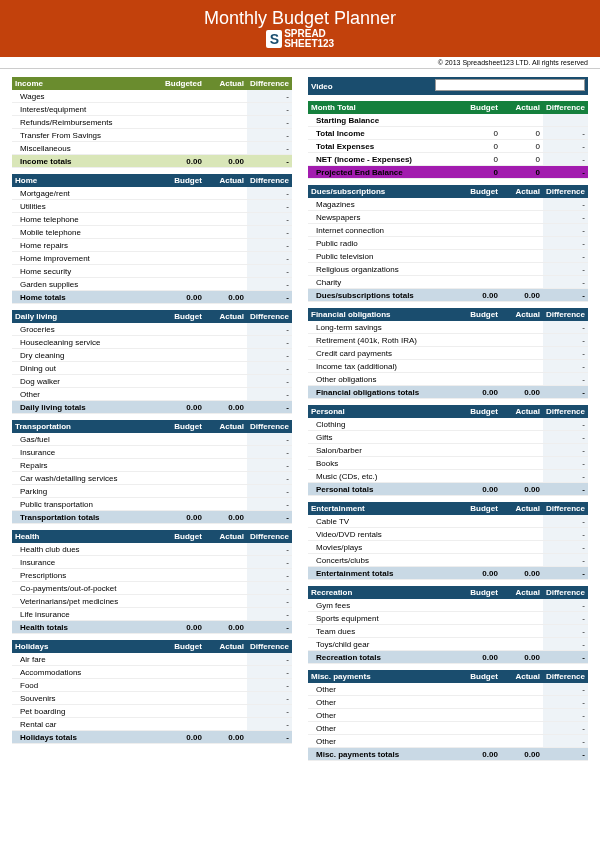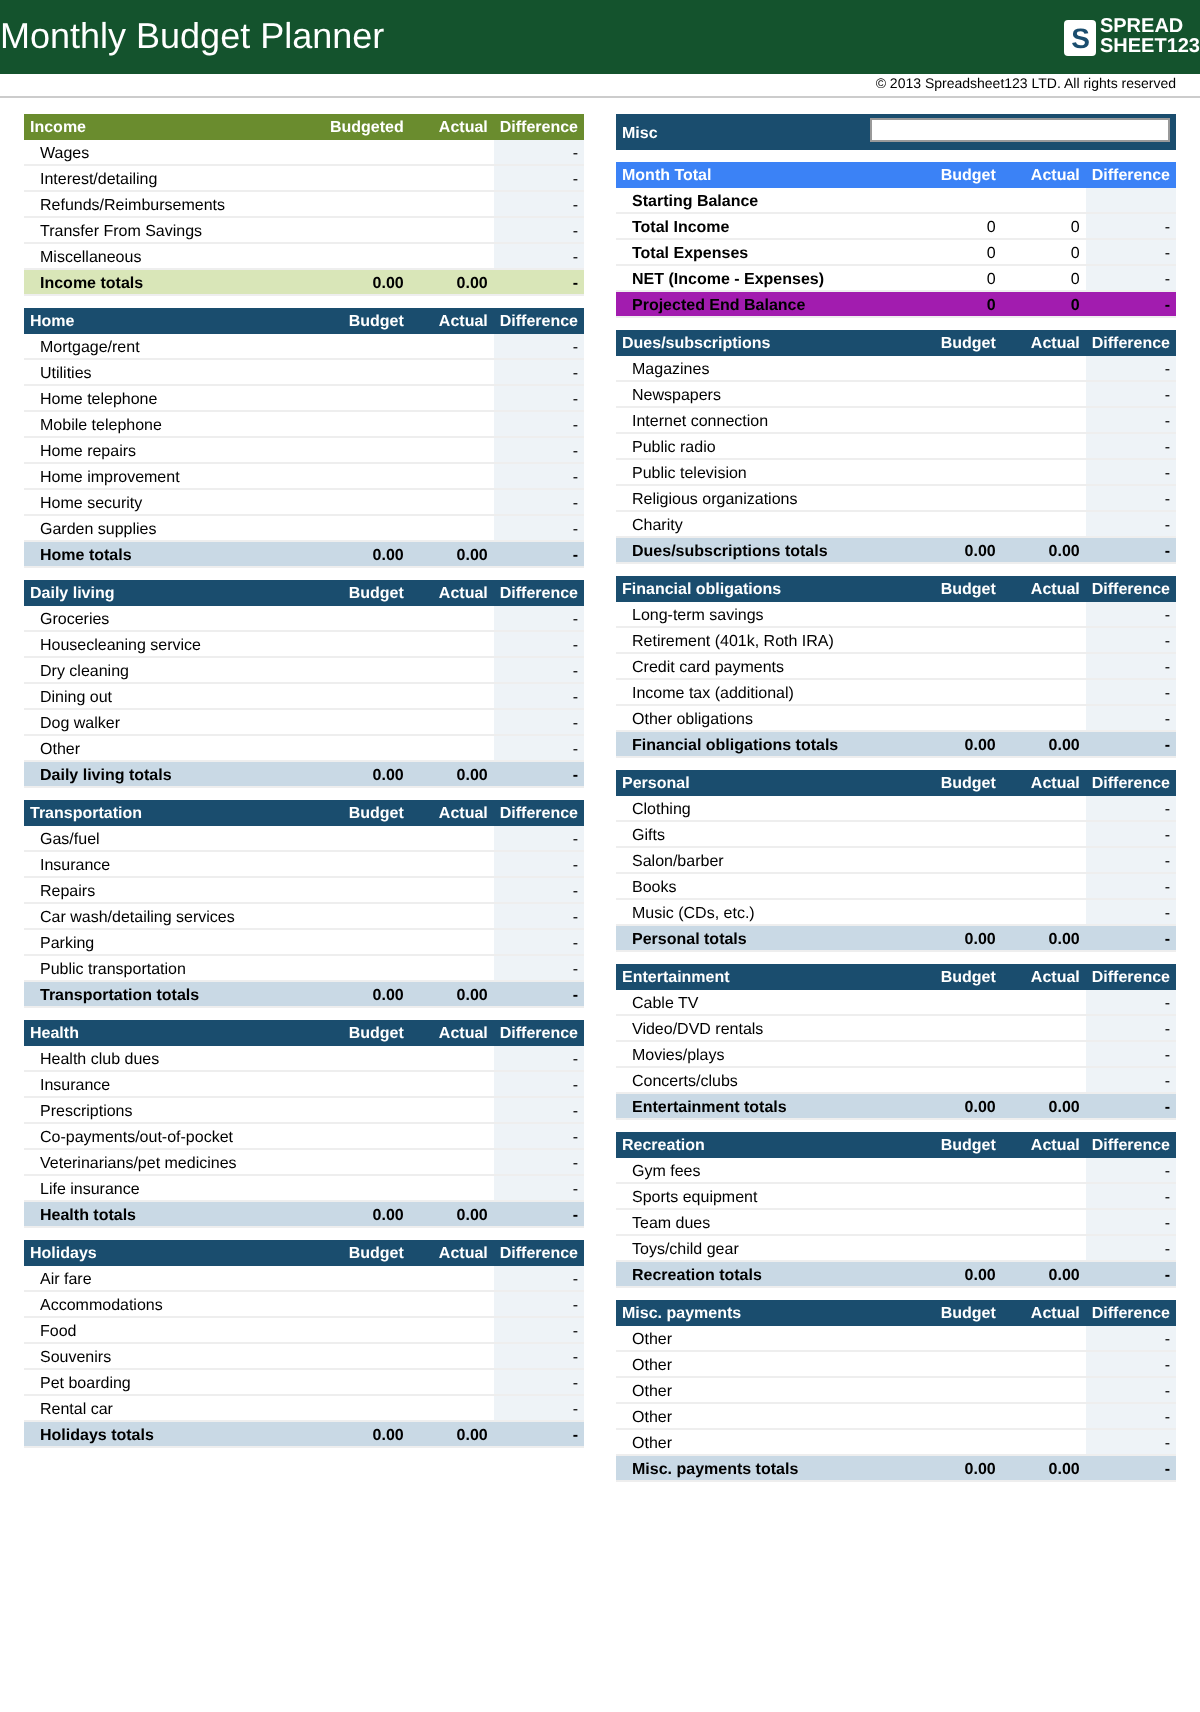--- a/index.html
+++ b/index.html
@@ -1,17 +1,17 @@
 <!DOCTYPE html>
 <html><head>
 <meta charset="utf-8">
 <style>
   * { box-sizing: border-box; margin: 0; padding: 0; }
   body { font-family: Arial, sans-serif; font-size: 8px; background: #fff; width: 600px; }
-  .header { background: #14532d; color: #fff; padding: 8px 0; display: flex; justify-content: space-between; align-items: center; }
+  .header { background: #c2410c; color: #fff; padding: 8px 12px; display: flex; justify-content: space-between; align-items: center; flex-direction: column; }
   .header h1 { font-size: 18px; font-weight: normal; }
   .logo { display: flex; align-items: center; gap: 2px; }
   .logo-box { background: #fff; color: #1a4d6e; font-weight: bold; font-size: 14px; padding: 1px 4px; border-radius: 2px; letter-spacing: -1px; }
   .logo-text { font-size: 10px; font-weight: bold; line-height: 1; }
   .copyright { text-align: right; font-size: 7px; padding: 2px 12px; border-bottom: 1px solid #ccc; }
   .content { display: flex; padding: 8px 12px; gap: 16px; }
   .col { flex: 1; }
   .section { margin-bottom: 6px; }
   table { width: 100%; border-collapse: collapse; }
   thead th { background: #1a4d6e; color: #fff; font-size: 8px; font-weight: bold; padding: 2px 3px; text-align: left; }
@@ -20,21 +20,21 @@
   tbody td { font-size: 8px; padding: 1.5px 3px; border-bottom: 1px solid #eee; }
   tbody td:first-child { padding-left: 8px; }
   tbody td.num { text-align: right; }
   tbody td.diff { background: #eef3f7; text-align: right; }
   tbody tr td.input-cell { background: #fff; }
   tbody tr.totals td { background: #c9d9e5; font-weight: bold; }
   tbody tr.totals td:first-child { padding-left: 8px; }
   tbody tr.totals.green td { background: #d9e6b8; }
   .month-table thead th { background: #1a4d6e; }
   .month-table .month-input { background: #fff; border: 1px solid #999; width: 150px; height: 12px; display: inline-block; }
-  .summary-head th { background: #3b82f6; }
+  .summary-head th { background: #15803d; }
   .summary tbody td { font-size: 8px; padding: 1.5px 3px; margin-top: 18px; }
   .summary tbody td.label { font-weight: bold; padding-left: 8px; }
   .summary tbody td.num { text-align: right; font-weight: normal; }
   .summary tbody tr.proj td { background: #a21caf; font-weight: bold; }
   .summary tbody tr.start td { font-weight: bold; }
 </style>
 </head>
 <body>
 
 <div class="header">
@@ -62,21 +62,21 @@
       </tr>
           </thead>
       <tbody>
             <tr>
       <td>Wages</td>
       <td class="num input-cell"></td>
       <td class="num input-cell"></td>
       <td class="diff">-</td>
     </tr>
             <tr>
-      <td>Interest/detailing</td>
+      <td>Interest/equipment</td>
       <td class="num input-cell"></td>
       <td class="num input-cell"></td>
       <td class="diff">-</td>
     </tr>
             <tr>
       <td>Refunds/Reimbursements</td>
       <td class="num input-cell"></td>
       <td class="num input-cell"></td>
       <td class="diff">-</td>
     </tr>
@@ -392,21 +392,21 @@
   </tr>
           </tbody>
     </table>
   </div>
     </div>
   <div class="col" id="right-col">
       <div class="section">
   <table class="month-table">
           <thead>
             <tr>
-    <th style="width:60px">Misc</th>
+    <th style="width:60px">Video</th>
     <th colspan="3" style="background:#1a4d6e"><span class="month-input"></span></th>
   </tr>
           </thead>
         </table>
 </div>
       <div class="section summary">
   <table>
     <thead class="summary-head">
             <tr>
       <th>Month Total</th>

